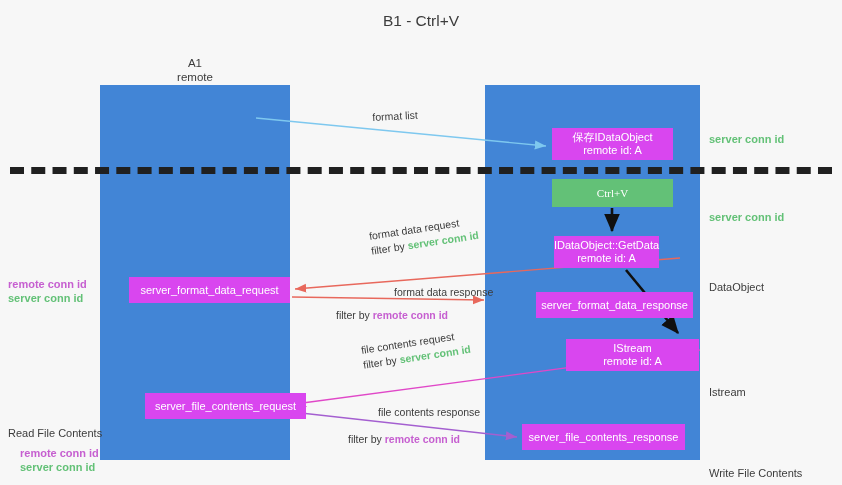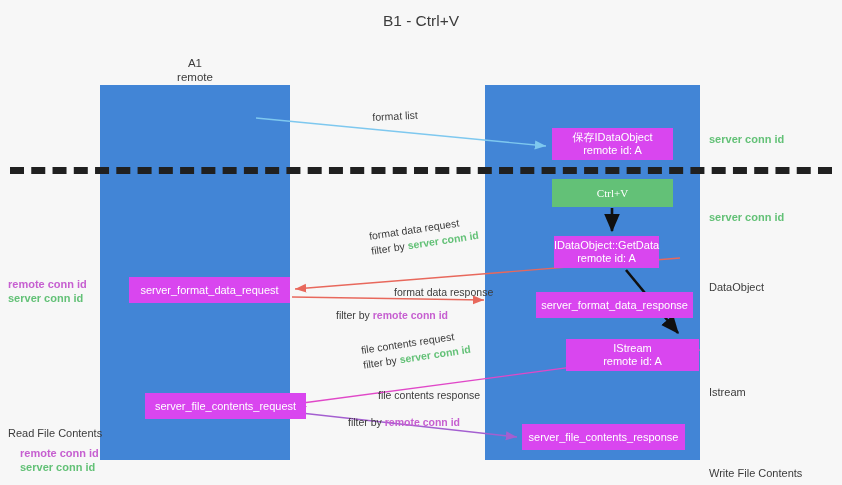--- a/index.html
+++ b/index.html
@@ -101,21 +101,21 @@
     line-height: 15px;
     color: #3c3c3c;
     white-space: nowrap;
   }
   .edge-label .ln { display: block; }
   .rot-up  { transform: rotate(-8.5deg); transform-origin: left top; }
   .el-formatlist { left: 372px; top: 110px; transform: rotate(-3deg); transform-origin: left top; }
   .el-fdreq  { left: 368px; top: 229px; }
   .el-fdresp { left: 336px; top: 285px; }
   .el-fcreq  { left: 360px; top: 343px; }
-  .el-fcresp { left: 348px; top: 388px; }
+  .el-fcresp { left: 348px; top: 405px; }
 
   svg.overlay {
     position: absolute;
     left: 0; top: 0;
     width: 842px;
     height: 485px;
     pointer-events: none;
   }
   .dashline {
     position: absolute;

